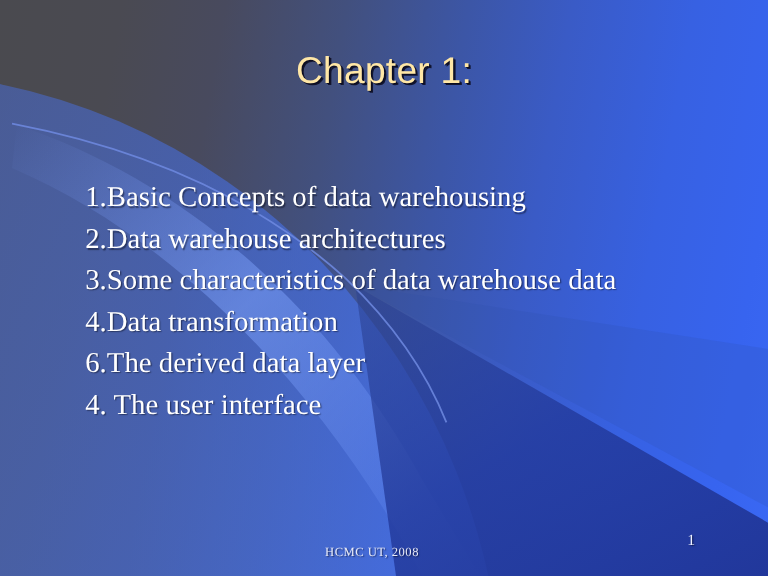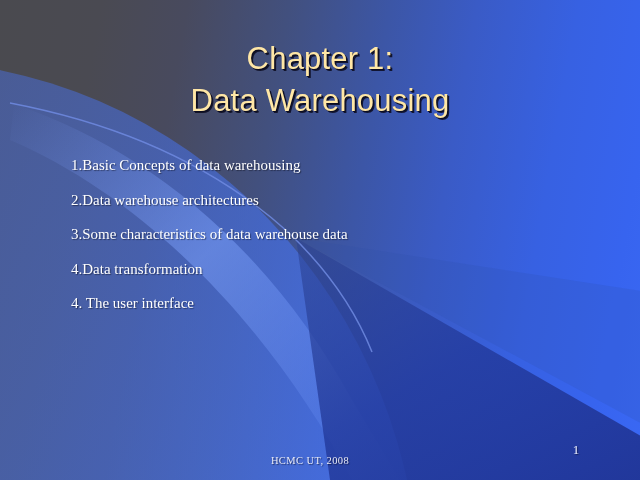--- a/index.html
+++ b/index.html
@@ -57,21 +57,21 @@
   }
   #title-block .title-line { display: block; }
 
   
   #body-list {
     position: absolute;
     left: 71px;
     top: 148px;
     width: 540px;
     color: #ffffff;
-    font-size: 15px;
+    font-size: 24px;
     line-height: 34.6px;
     text-shadow: 1px 1px 1px rgba(0,0,10,0.45);
   }
   #body-list .bullet-item {
     display: block;
     white-space: nowrap;
   }
 
   
   #footer-text {
@@ -138,27 +138,27 @@
         <path d="M 296,238 L 700,470 L 700,480 L 330,480 Z" fill="url(#wedgeGrad)"></path>
         <path d="M 296,238 L 700,455 L 700,300 Z" fill="#2f4ba8" opacity="0.18"></path>
 
         <path d="M 10,103 C 120,124 215,166 288,232 C 330,272 356,312 372,352" fill="none" stroke="#6f8ae0" stroke-opacity="0.85" stroke-width="1.5"></path>
       </g>
     </svg>
   </div>
 
   <div id="title-block">
     <span class="title-line">Chapter 1:</span>
-    <span class="title-line">Data Warehousing</span>
   </div>
 
   <div id="body-list">
     <span class="bullet-item">1.Basic Concepts of data warehousing</span>
     <span class="bullet-item">2.Data warehouse architectures</span>
     <span class="bullet-item">3.Some characteristics of data warehouse data</span>
     <span class="bullet-item">4.Data transformation</span>
+    <span class="bullet-item">6.The derived data layer</span>
     <span class="bullet-item">4. The user interface</span>
   </div>
 
   <div id="footer-text">HCMC UT, 2008</div>
   <div id="page-number">1</div>
 
 </div>
 
 </body></html>

